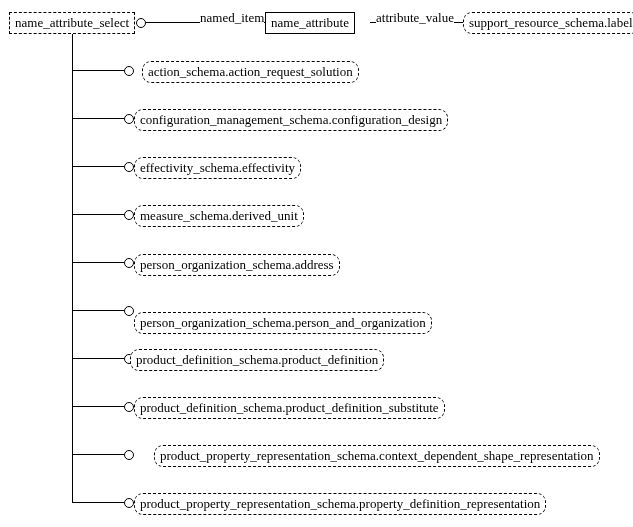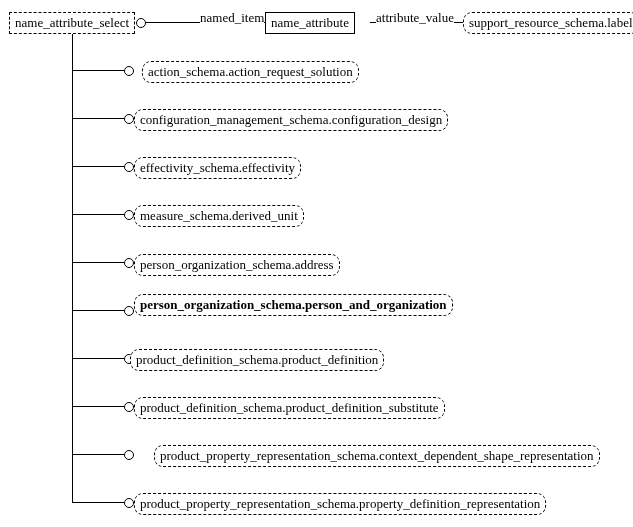--- a/index.html
+++ b/index.html
@@ -84,21 +84,21 @@
 <div class="conn" style="left:72px; top:214px; width:52px; height:1px;"></div>
 <div class="bubble" style="left:124px; top:210px;"></div>
 <div class="box dashed rounded" style="left:134px; top:205px;text-align:right;">measure_schema.derived_unit</div>
 
 <div class="conn" style="left:72px; top:262px; width:52px; height:1px;"></div>
 <div class="bubble" style="left:124px; top:258px;"></div>
 <div class="box dashed rounded" style="left:134px; top:254px;">person_organization_schema.address</div>
 
 <div class="conn" style="left:72px; top:310px; width:52px; height:1px;"></div>
 <div class="bubble" style="left:124px; top:306px;"></div>
-<div class="box dashed rounded" style="left:134px; top:294px;font-weight:bold;">person_organization_schema.person_and_organization</div>
+<div class="box dashed rounded" style="left:134px; top:312px;">person_organization_schema.person_and_organization</div>
 
 <div class="conn" style="left:72px; top:358px; width:52px; height:1px;"></div>
 <div class="bubble" style="left:124px; top:354px;"></div>
 <div class="box dashed rounded" style="left:130px; top:349px;">product_definition_schema.product_definition</div>
 
 <div class="conn" style="left:72px; top:406px; width:52px; height:1px;"></div>
 <div class="bubble" style="left:124px; top:402px;"></div>
 <div class="box dashed rounded" style="left:134px; top:397px;">product_definition_schema.product_definition_substitute</div>
 
 <div class="conn" style="left:72px; top:454px; width:52px; height:1px;"></div>

